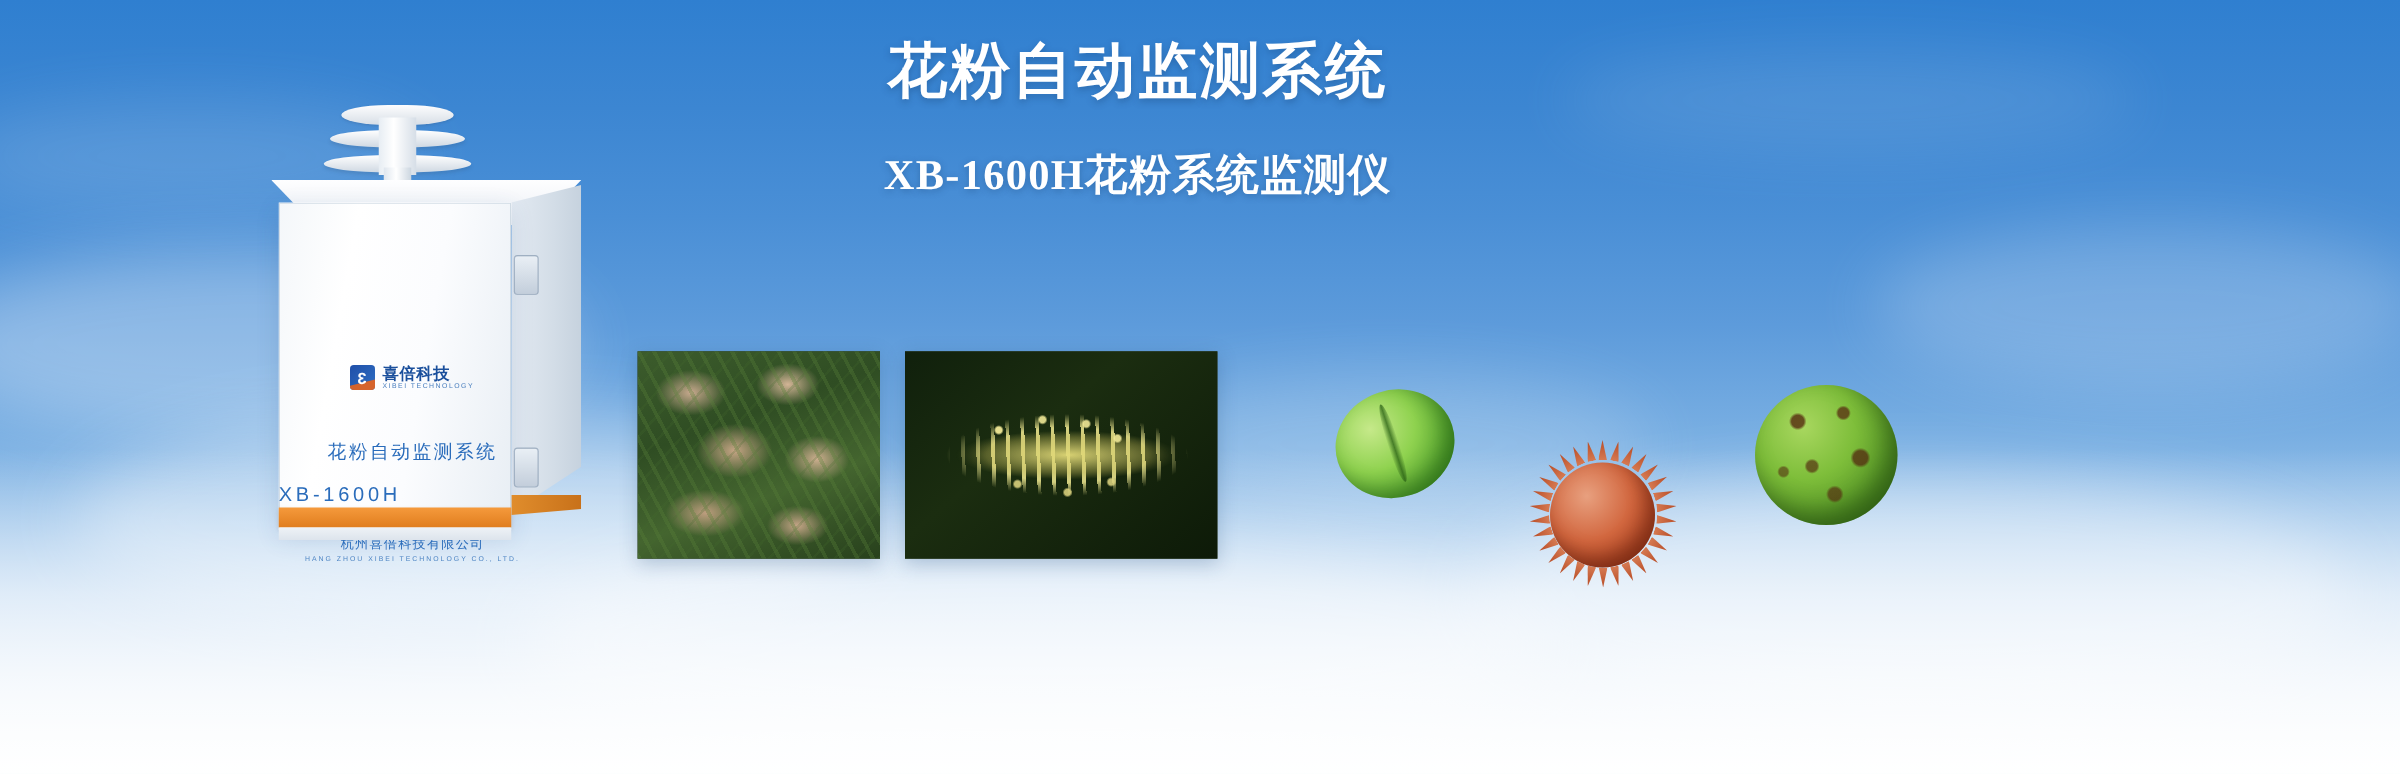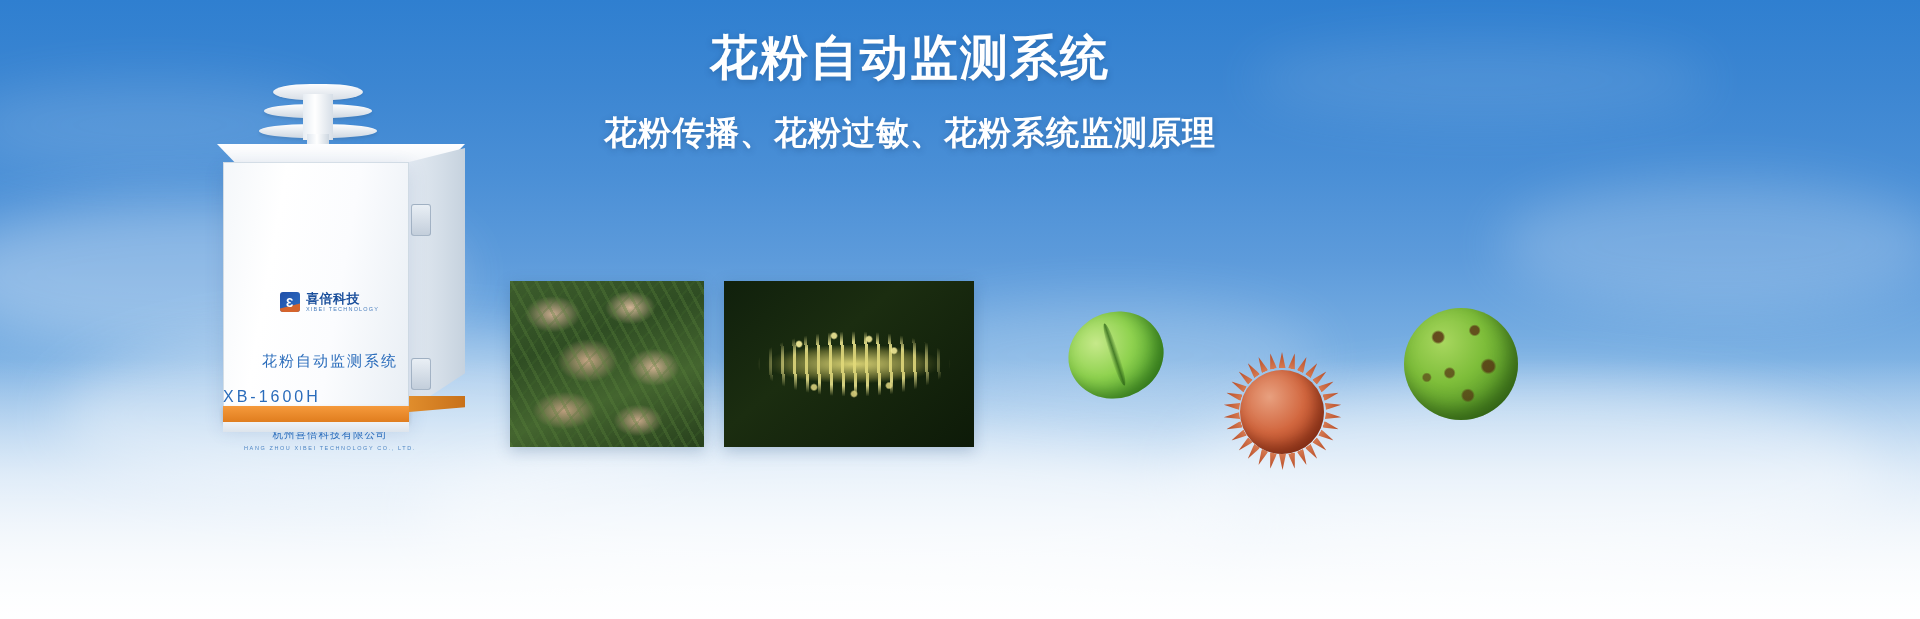--- a/index.html
+++ b/index.html
@@ -390,16 +390,16 @@
     <div class="core"></div>
   </div>
 
   <div id="pollen-green-ball">
     <div class="core"></div>
     <div class="pores"></div>
   </div>
 
   <div class="headlines">
     <h1 class="title-main">花粉自动监测系统</h1>
-    <div class="title-desc">花粉传播、花粉过敏、花粉系统监测原理</div>
+    <div class="title-sub">XB-1600H花粉系统监测仪</div>
   </div>
 
 </div>
 
 </body></html>

